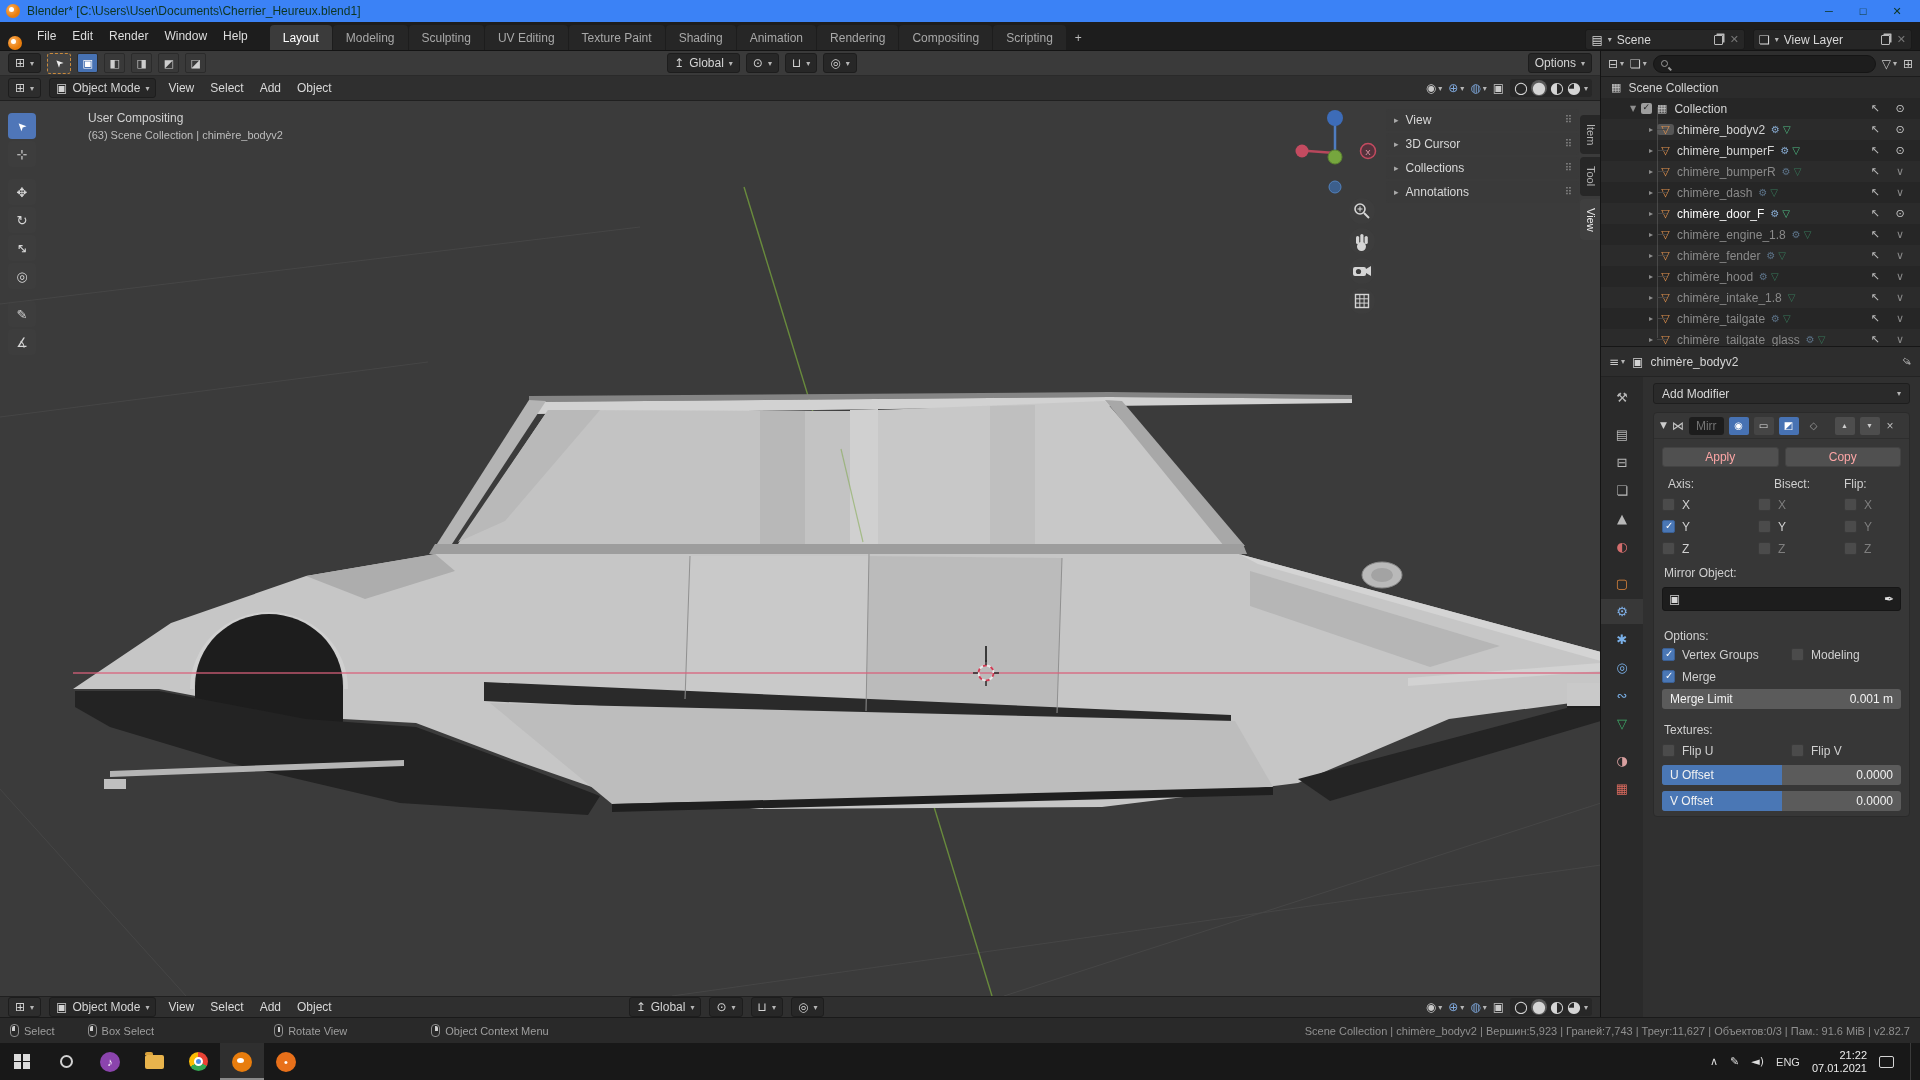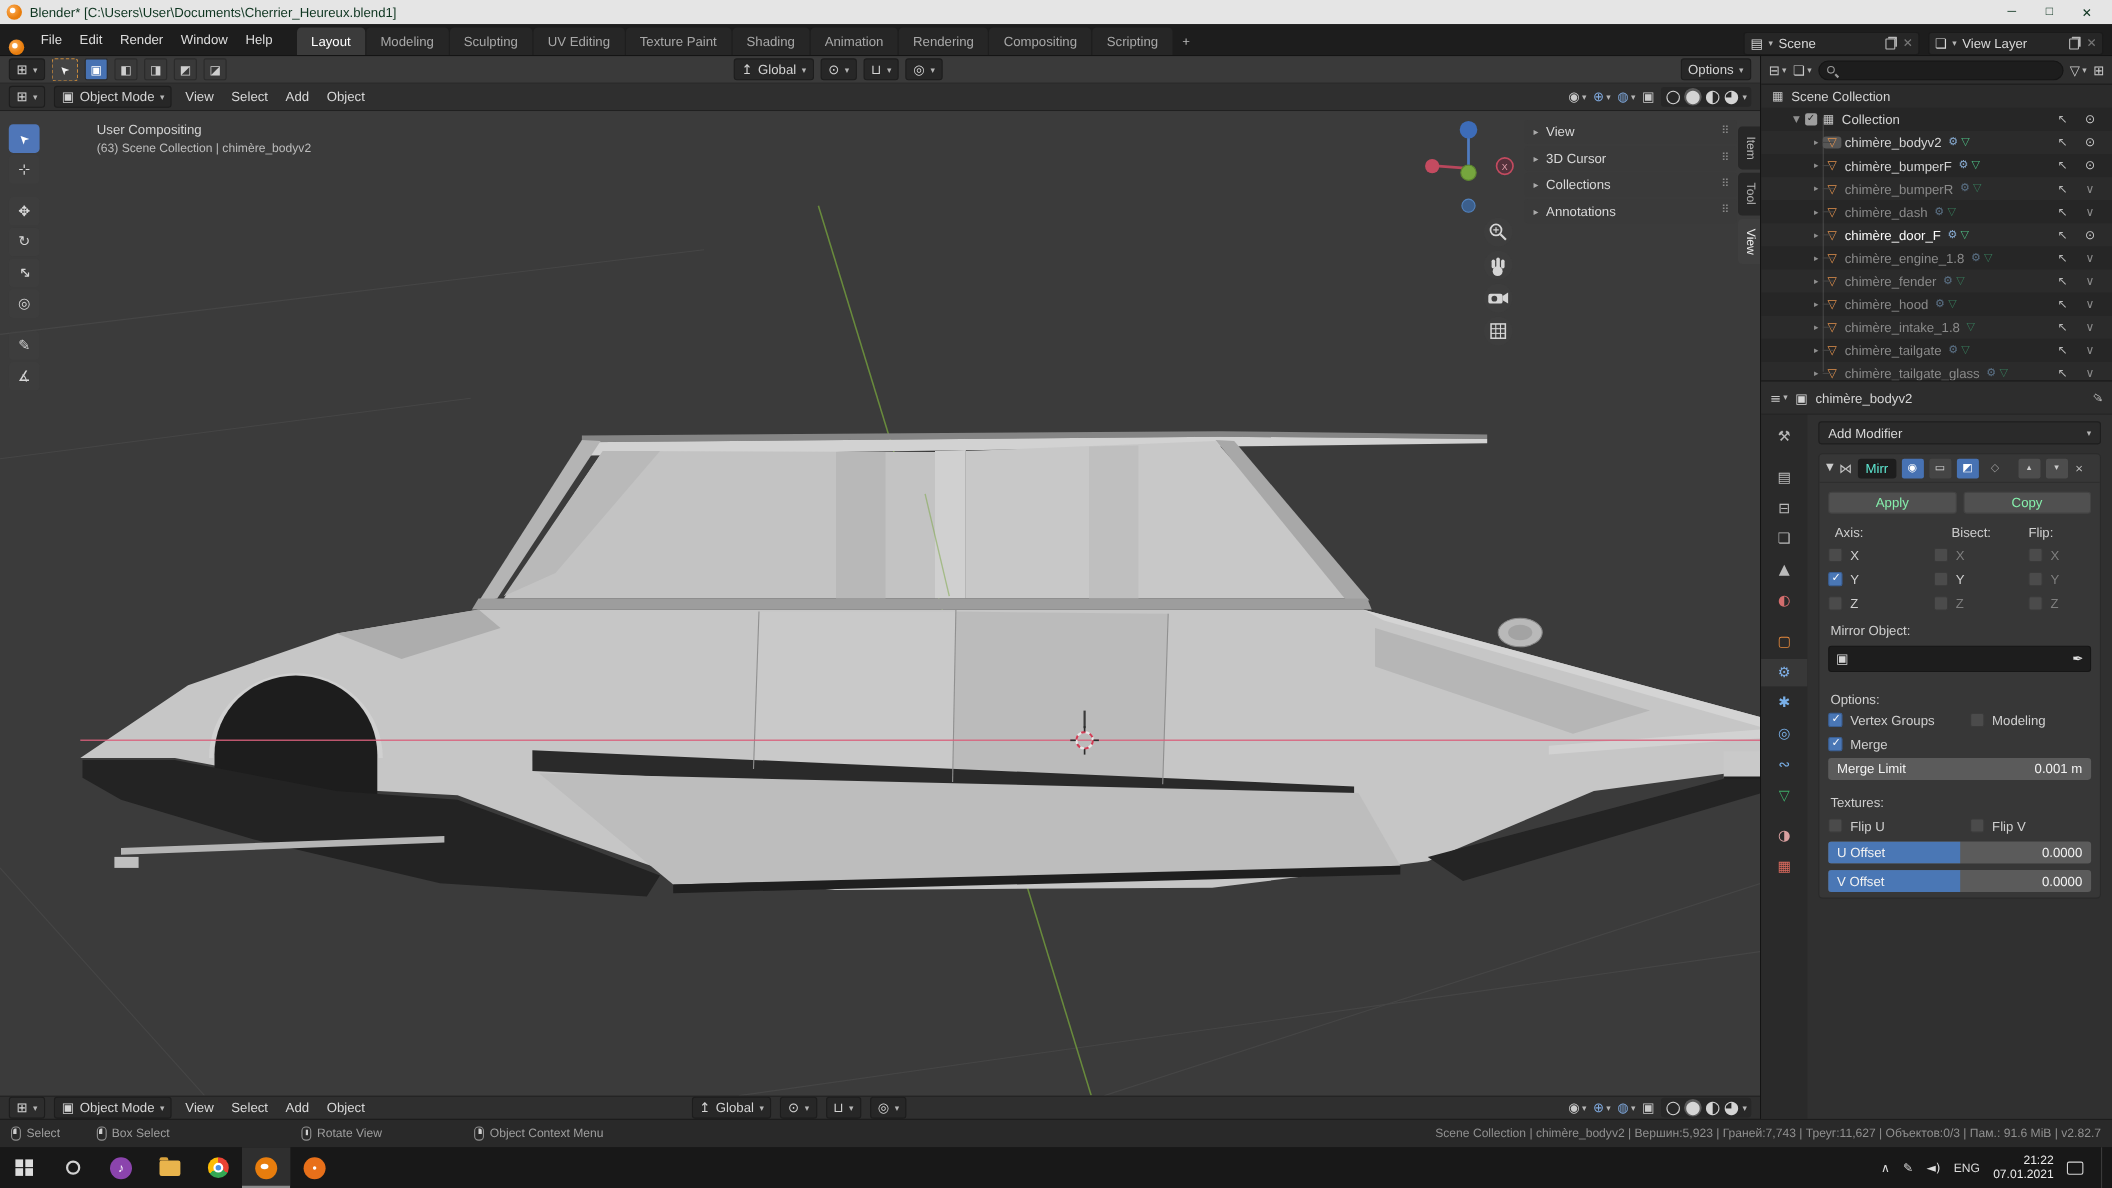--- a/index.html
+++ b/index.html
@@ -1,20 +1,20 @@
 <!DOCTYPE html>
 <html><head>
 <meta charset="utf-8">
 <style>
   *{margin:0;padding:0;box-sizing:border-box;font-family:"Liberation Sans","DejaVu Sans",sans-serif;-webkit-font-smoothing:antialiased}
   html,body{width:1920px;height:1080px;overflow:hidden;background:#1d1d1d;color:#d4d4d4}
   .ic{font-family:"DejaVu Sans",sans-serif;line-height:1;display:inline-block}
 
   
-  .titlebar{height:22px;background:#e5e5e5;display:flex;align-items:center;padding:0 6px;color:#0e3520;font-size:12px}
+  .titlebar{height:22px;background:#3b82f6;display:flex;align-items:center;padding:0 6px;color:#0e3520;font-size:12px}
   .blogo{width:14px;height:14px;border-radius:50%;background:radial-gradient(circle at 35% 35%,#ffb25e,#e87d0d 60%);margin-right:7px;flex:none}
   .blogo::after{content:"";display:block;width:5px;height:5px;background:#fff;border-radius:50%;margin:3px 0 0 3px}
   .winbtns{margin-left:auto;display:flex;gap:0}
   .winbtns span{width:34px;text-align:center;font-size:11px;color:#0e3520;cursor:default}
 
   
   .menubar{height:29px;background:#1d1d1d;display:flex;align-items:flex-end;padding:0 8px;border-bottom:1px solid #141414}
   .menu{padding:0 8px;font-size:12px;color:#dedede;height:100%;display:flex;align-items:center}
   .tabs{display:flex;margin-left:14px;height:100%}
   .tab{display:flex;align-items:center;padding:0 13px;font-size:12px;color:#a8a8a8;background:#262626;margin-right:1px;border-radius:4px 4px 0 0;margin-top:3px}
@@ -102,28 +102,28 @@
   .pbread{height:30px;display:flex;align-items:center;gap:7px;padding:0 8px;background:#2d2d2d;border-bottom:1px solid #232323;font-size:12px}
   .pbread .pin{margin-left:auto;color:#b5b5b5;transform:rotate(40deg)}
   .ptabs{position:absolute;left:0;top:30px;bottom:0;width:42px;background:#2a2a2a;display:flex;flex-direction:column;align-items:center;padding-top:8px}
   .ptab{width:34px;height:25px;display:flex;align-items:center;justify-content:center;font-size:13px;color:#b9b9b9;margin-bottom:3px;border-radius:4px 0 0 4px}
   .ptab.grpgap{margin-top:9px}
   .ptab.active{background:#383838;width:42px;border-radius:0;color:#7fb0e8}
   .pcontent{position:absolute;left:42px;top:30px;right:0;bottom:0;background:#303030;padding:6px 10px}
   .addmod{height:21px;background:#2a2a2a;border:1px solid #1e1e1e;border-radius:3px;display:flex;align-items:center;justify-content:space-between;padding:0 8px;font-size:12px;color:#d8d8d8}
   .modbox{margin-top:8px;background:#373737;border:1px solid #2a2a2a;border-radius:4px;position:relative;height:405px;font-size:12px}
   .mhead{height:26px;display:flex;align-items:center;gap:5px;padding:0 6px;border-bottom:1px solid #2e2e2e}
-  .mhead .nm{background:#1d1d1d;border-radius:3px;height:18px;padding:0 7px;display:flex;align-items:center;color:#5eead4}
+  .mhead .nm{background:#1d1d1d;border-radius:3px;height:18px;padding:0 7px;display:flex;align-items:center;color:#737373}
   .tgl{width:20px;height:18px;border-radius:2px;display:flex;align-items:center;justify-content:center;font-size:10px;color:#dcdcdc;background:#454545}
   .tgl.on{background:#4772b3;color:#fff}
   .tgl.off{background:transparent;color:#9a9a9a}
   .updn{width:20px;height:18px;background:#4d4d4d;border-radius:2px;display:flex;align-items:center;justify-content:center;font-size:7px;color:#ccc}
   .mclose{margin-left:2px;color:#bbb}
   .btnrow{position:absolute;left:8px;right:8px;top:34px;display:flex;gap:6px}
-  .pbtn{flex:1;height:20px;background:#505050;border:1px solid #434343;border-radius:3px;display:flex;align-items:center;justify-content:center;color:#86efac}
+  .pbtn{flex:1;height:20px;background:#505050;border:1px solid #434343;border-radius:3px;display:flex;align-items:center;justify-content:center;color:#fca5a5}
   .griplabels{position:absolute;top:64px;left:0;right:0}
   .gl{position:absolute;color:#cfcfcf}
   .cbrow{position:absolute;left:0;right:0;height:16px}
   .cb{width:13px;height:13px;border-radius:2px;background:#4b4b4b;border:1px solid #3a3a3a;position:absolute;top:1px}
   .cb.checked{background:#4a77b5;border-color:#3a5f94}
   .cb.checked::after{content:"✓";position:absolute;color:#fff;font-size:10px;left:2px;top:-1px}
   .cblab{position:absolute;top:1px;color:#d0d0d0}
   .cblab.dim{color:#7e7e7e}
   .seclab{position:absolute;left:10px;color:#cfcfcf}
   .objfield{position:absolute;left:8px;right:8px;top:174px;height:24px;background:#1d1d1d;border:1px solid #161616;border-radius:3px;display:flex;align-items:center;padding:0 6px;color:#d5d5d5}

